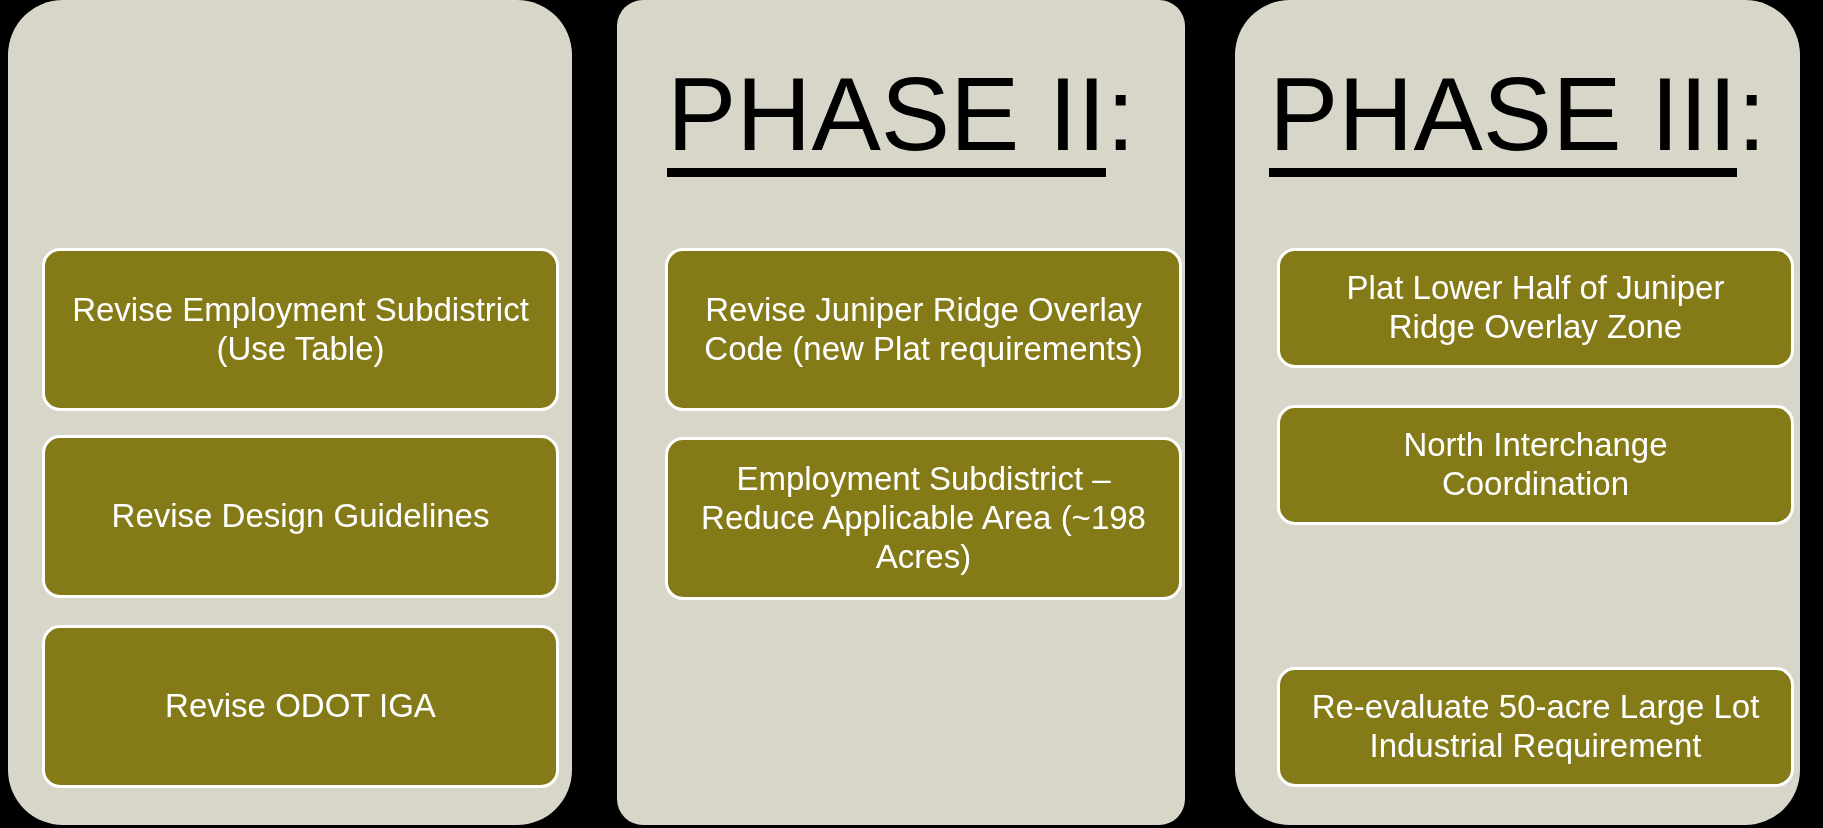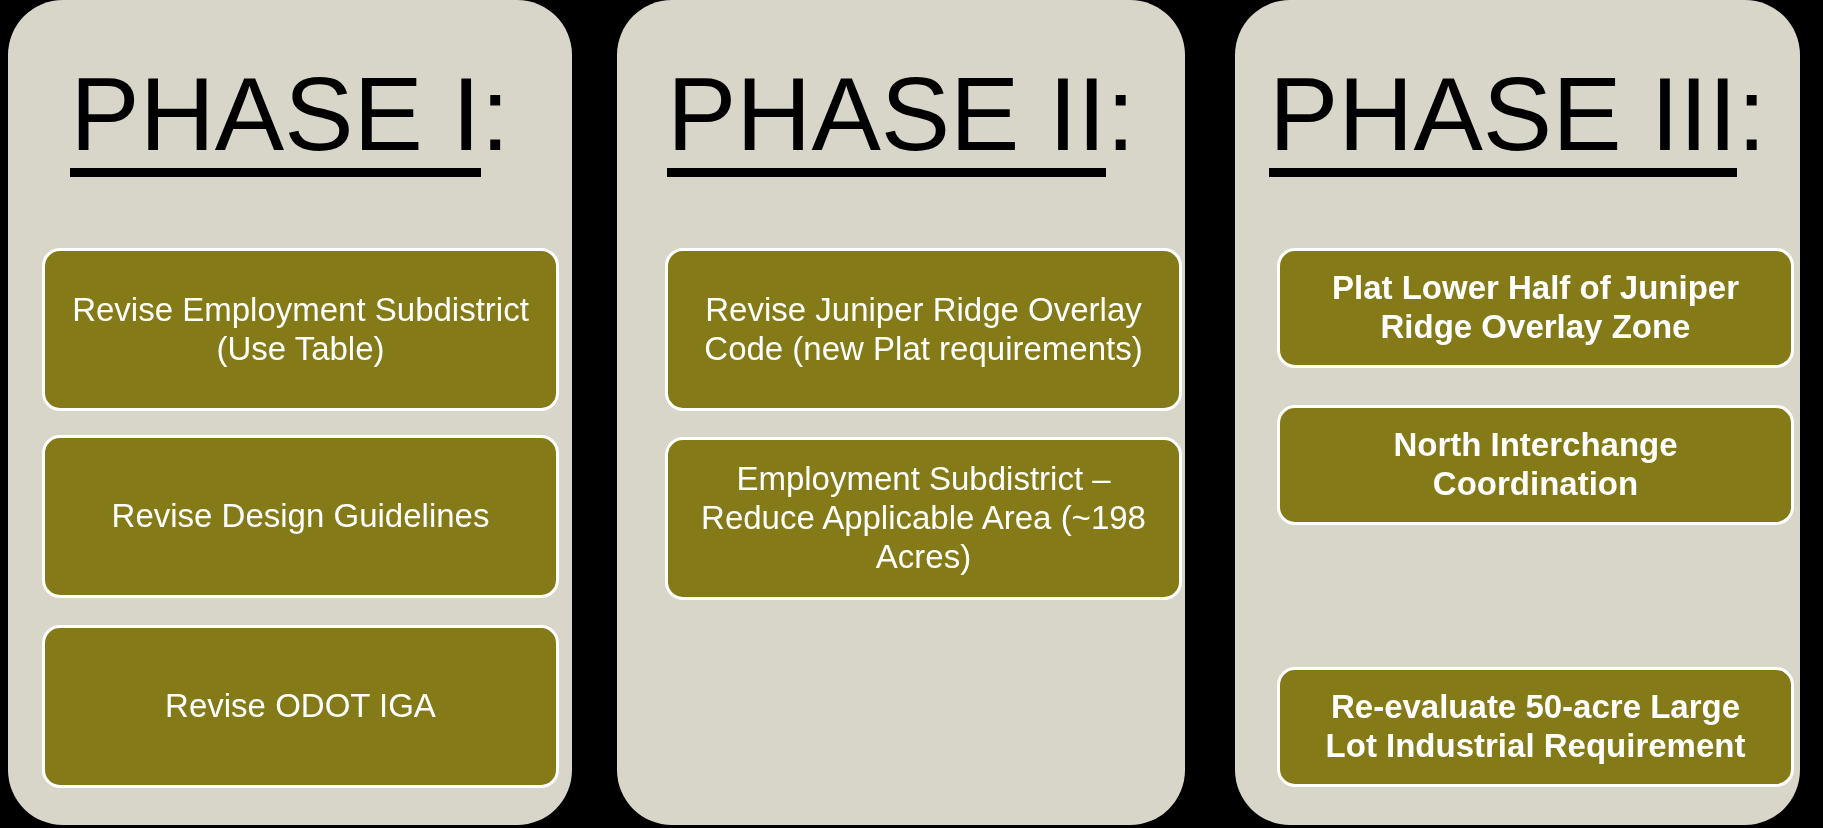--- a/index.html
+++ b/index.html
@@ -17,21 +17,21 @@
   }
   .column {
     position: absolute;
     top: 0;
     height: 825px;
     background: var(--column-bg, #d8d5c9);
     border-radius: 55px;
     text-align: center;
   }
   .column.col-1 { left: 8px;    width: 564px; }
-  .column.col-2 { left: 617px;  width: 568px; }
+  .column.col-2 { left: 617px;  width: 568px; border-radius: 26px; }
   .column.col-3 { left: 1235px; width: 565px; }
 
   .phase-heading {
     margin-top: 60px;
     font-size: 104px;
     line-height: 1.04;
     color: var(--heading-text, #000);
     white-space: nowrap;
   }
   .phase-title {
@@ -52,32 +52,31 @@
     align-items: center;
     justify-content: center;
     padding: 0 27px;
     box-sizing: content-box;
     color: var(--box-text, #fff);
     font-size: 33px;
     line-height: 1.18;
     text-align: center;
   }
   .box.tall  { height: 157px; }
-  .box.short { height: 114px; font-weight: bold; }
+  .box.short { height: 114px; }
   .col-1 .box { left: 34px; text-align: center; }
   .col-2 .box { left: 48px; }
   .col-3 .box { left: 42px; }
 </style>
 </head>
 <body>
 
 <div class="canvas">
 
   <div class="column col-1">
-    <div class="phase-heading"><span class="phase-title">PHASE I</span><span class="phase-colon">:</span></div>
     <div class="box tall" style="top:248px">
       <span>Revise Employment Subdistrict (Use Table)</span>
     </div>
     <div class="box tall" style="top:625px">
       <span>Revise ODOT IGA</span>
     </div>
     <div class="box tall" style="top:435px">
       <span>Revise Design Guidelines</span>
     </div>
   </div>

